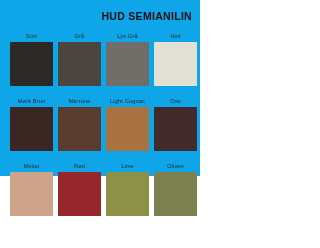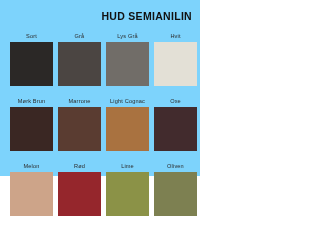--- a/index.html
+++ b/index.html
@@ -12,21 +12,21 @@
     background: #ffffff;
     font-family: "Liberation Sans", sans-serif;
     overflow: hidden;
   }
 
   .sheet {
     width: 200px;
     height: 176px;
     box-sizing: border-box;
     position: relative;
-    background: #7dd3fc;
+    background: #0ea5e9;
   }
 
   .title {
     position: absolute;
     top: 10px;
     right: 8px;
     font-size: 10.5px;
     font-weight: bold;
     letter-spacing: 0.3px;
     color: #111111;

